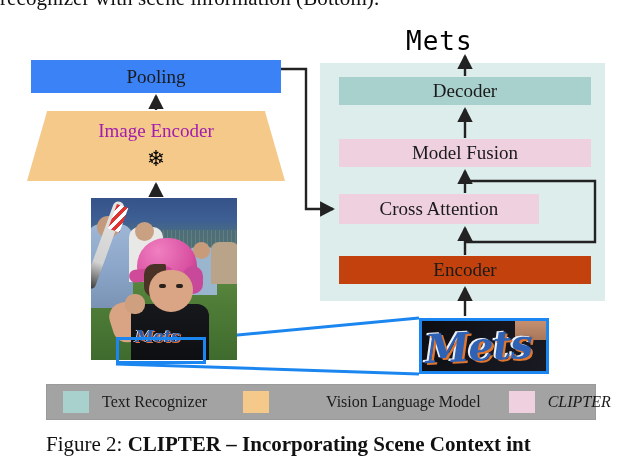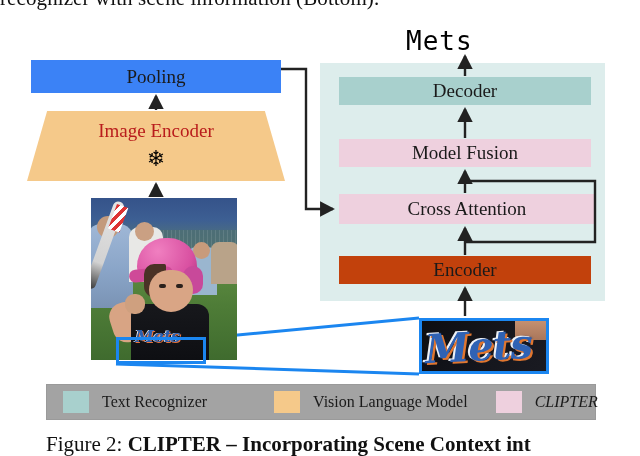--- a/index.html
+++ b/index.html
@@ -45,35 +45,35 @@
   #image-encoder-wrap{
     left:27px;top:111px;width:258px;height:70px;
   }
   #image-encoder-shape{
     position:absolute;inset:0;
     background:#f5c98a;
     clip-path:polygon(7.8% 0%, 92.2% 0%, 100% 100%, 0% 100%);
   }
   #image-encoder-label{
     position:absolute;left:0;right:0;top:9px;
-    text-align:center;font-size:19px;color:#b91c1c;
+    text-align:center;font-size:19px;color:#a21caf;
   }
   #freeze-icon{
     position:absolute;left:0;right:0;top:37px;
     text-align:center;font-size:22px;line-height:22px;color:#000;
   }
 
   
   #recognizer-panel{
     left:320px;top:63px;width:285px;height:238px;
     background:#ddedec;
   }
   #decoder{left:339px;top:77px;width:252px;height:28px;background:#a8d0cd;}
   #gated-fusion{left:339px;top:139px;width:252px;height:28px;background:#eed0de;}
-  #cross-attention{left:339px;top:194px;width:256px;height:30px;background:#eed0de;}
+  #cross-attention{left:339px;top:194px;width:200px;height:30px;background:#eed0de;}
   #encoder{left:339px;top:256px;width:252px;height:28px;background:#c2410c;}
 
   
   #wires{left:0;top:0;width:640px;height:456px;pointer-events:none;}
 
   
   #scene-photo{
     left:91px;top:198px;width:146px;height:162px;
     overflow:hidden;
     background:#4a7a3a;
@@ -314,21 +314,21 @@
   <div class="skin"></div>
   <div class="word">Mets</div>
 </div>
 <div class="abs blue-box" id="zoom-crop-box"></div>
 
 <div class="abs" id="legend">
   <div class="legend-item" style="margin-left:16px;">
     <span class="legend-swatch" style="background:#a8d0cd;"></span>
     <span class="legend-label">Text Recognizer</span>
   </div>
-  <div class="legend-item" style="margin-left:67px;">
+  <div class="legend-item" style="margin-left:36px;gap:44px;">
     <span class="legend-swatch" style="background:#f5c98a;"></span>
     <span class="legend-label">Vision Language  Model</span>
   </div>
   <div class="legend-item" style="margin-left:28px;font-style:italic;">
     <span class="legend-swatch" style="background:#eed0de;"></span>
     <span class="legend-label">CLIPTER</span>
   </div>
 </div>
 
 <div class="abs" id="caption">

